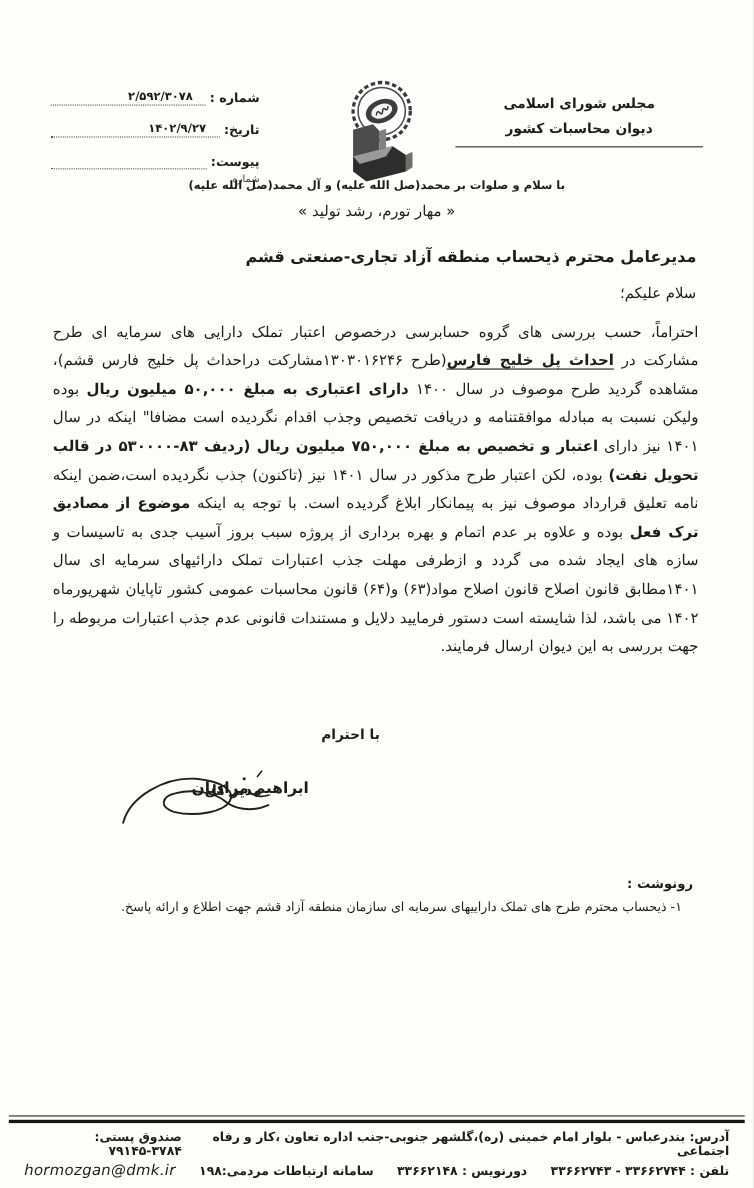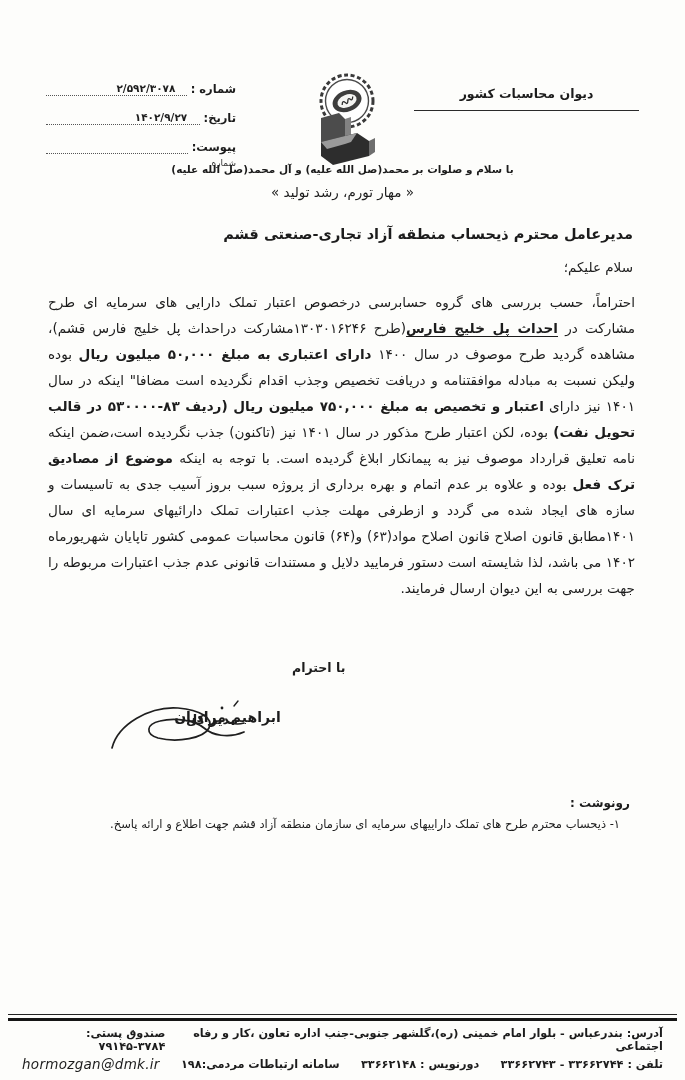--- a/index.html
+++ b/index.html
@@ -86,20 +86,21 @@
       </g>
       <polygon points="28,46 46,41 52,47 52,72 34,77 28,70" fill="#4c4c4c"></polygon>
       <polygon points="52,47 58,45 58,70 52,72" fill="#828282"></polygon>
       <polygon points="28,70 64,61 76,69 76,84 40,93 28,84" fill="#2d2d2d"></polygon>
       <polygon points="76,69 82,66 82,80 76,84" fill="#6e6e6e"></polygon>
       <polygon points="34,77 52,72 58,70 64,61 28,70" fill="#9a9a9a"></polygon>
     </svg>
   </div>
 
   <div class="hdr-right">
+    <div>مجلس شورای اسلامی</div>
     <div>دیوان محاسبات کشور</div>
   </div>
 
   <div class="salutation">با سلام و صلوات بر محمد(صل الله علیه) و آل محمد(صل الله علیه)</div>
   <div class="slogan">« مهار تورم، رشد تولید »</div>
 
   <div class="recipient">مدیرعامل محترم ذیحساب منطقه آزاد تجاری-صنعتی قشم</div>
   <div class="greeting">سلام علیکم؛</div>
 
   <div class="body-text"><span>احتراماً، حسب بررسی های گروه حسابرسی درخصوص اعتبار تملک دارایی های سرمایه ای طرح مشارکت در </span><span class="b u">احداث پل خلیج فارس</span><span>(طرح ۱۳۰۳۰۱۶۲۴۶مشارکت دراحداث پل خلیج فارس قشم)، مشاهده گردید طرح موصوف در سال ۱۴۰۰ </span><span class="b">دارای اعتباری به مبلغ ۵۰,۰۰۰ میلیون ریال</span><span> بوده ولیکن نسبت به مبادله موافقتنامه و دریافت تخصیص وجذب اقدام نگردیده است مضافا" اینکه در سال ۱۴۰۱ نیز دارای </span><span class="b">اعتبار و تخصیص به مبلغ ۷۵۰,۰۰۰ میلیون ریال (ردیف ۸۳-۵۳۰۰۰۰ در قالب تحویل نفت)</span><span> بوده، لکن اعتبار طرح مذکور در سال ۱۴۰۱ نیز (تاکنون) جذب نگردیده است،ضمن اینکه نامه تعلیق قرارداد موصوف نیز به پیمانکار ابلاغ گردیده است. با توجه به اینکه </span><span class="b">موضوع از مصادیق ترک فعل</span><span> بوده و علاوه بر عدم اتمام و بهره برداری از پروژه سبب بروز آسیب جدی به تاسیسات و سازه های ایجاد شده می گردد و ازطرفی مهلت جذب اعتبارات تملک دارائیهای سرمایه ای سال ۱۴۰۱مطابق قانون اصلاح قانون اصلاح مواد(۶۳) و(۶۴) قانون محاسبات عمومی کشور تاپایان شهریورماه ۱۴۰۲ می باشد، لذا شایسته است دستور فرمایید دلایل و مستندات قانونی عدم جذب اعتبارات مربوطه را جهت بررسی به این دیوان ارسال فرمایند.</span></div>

